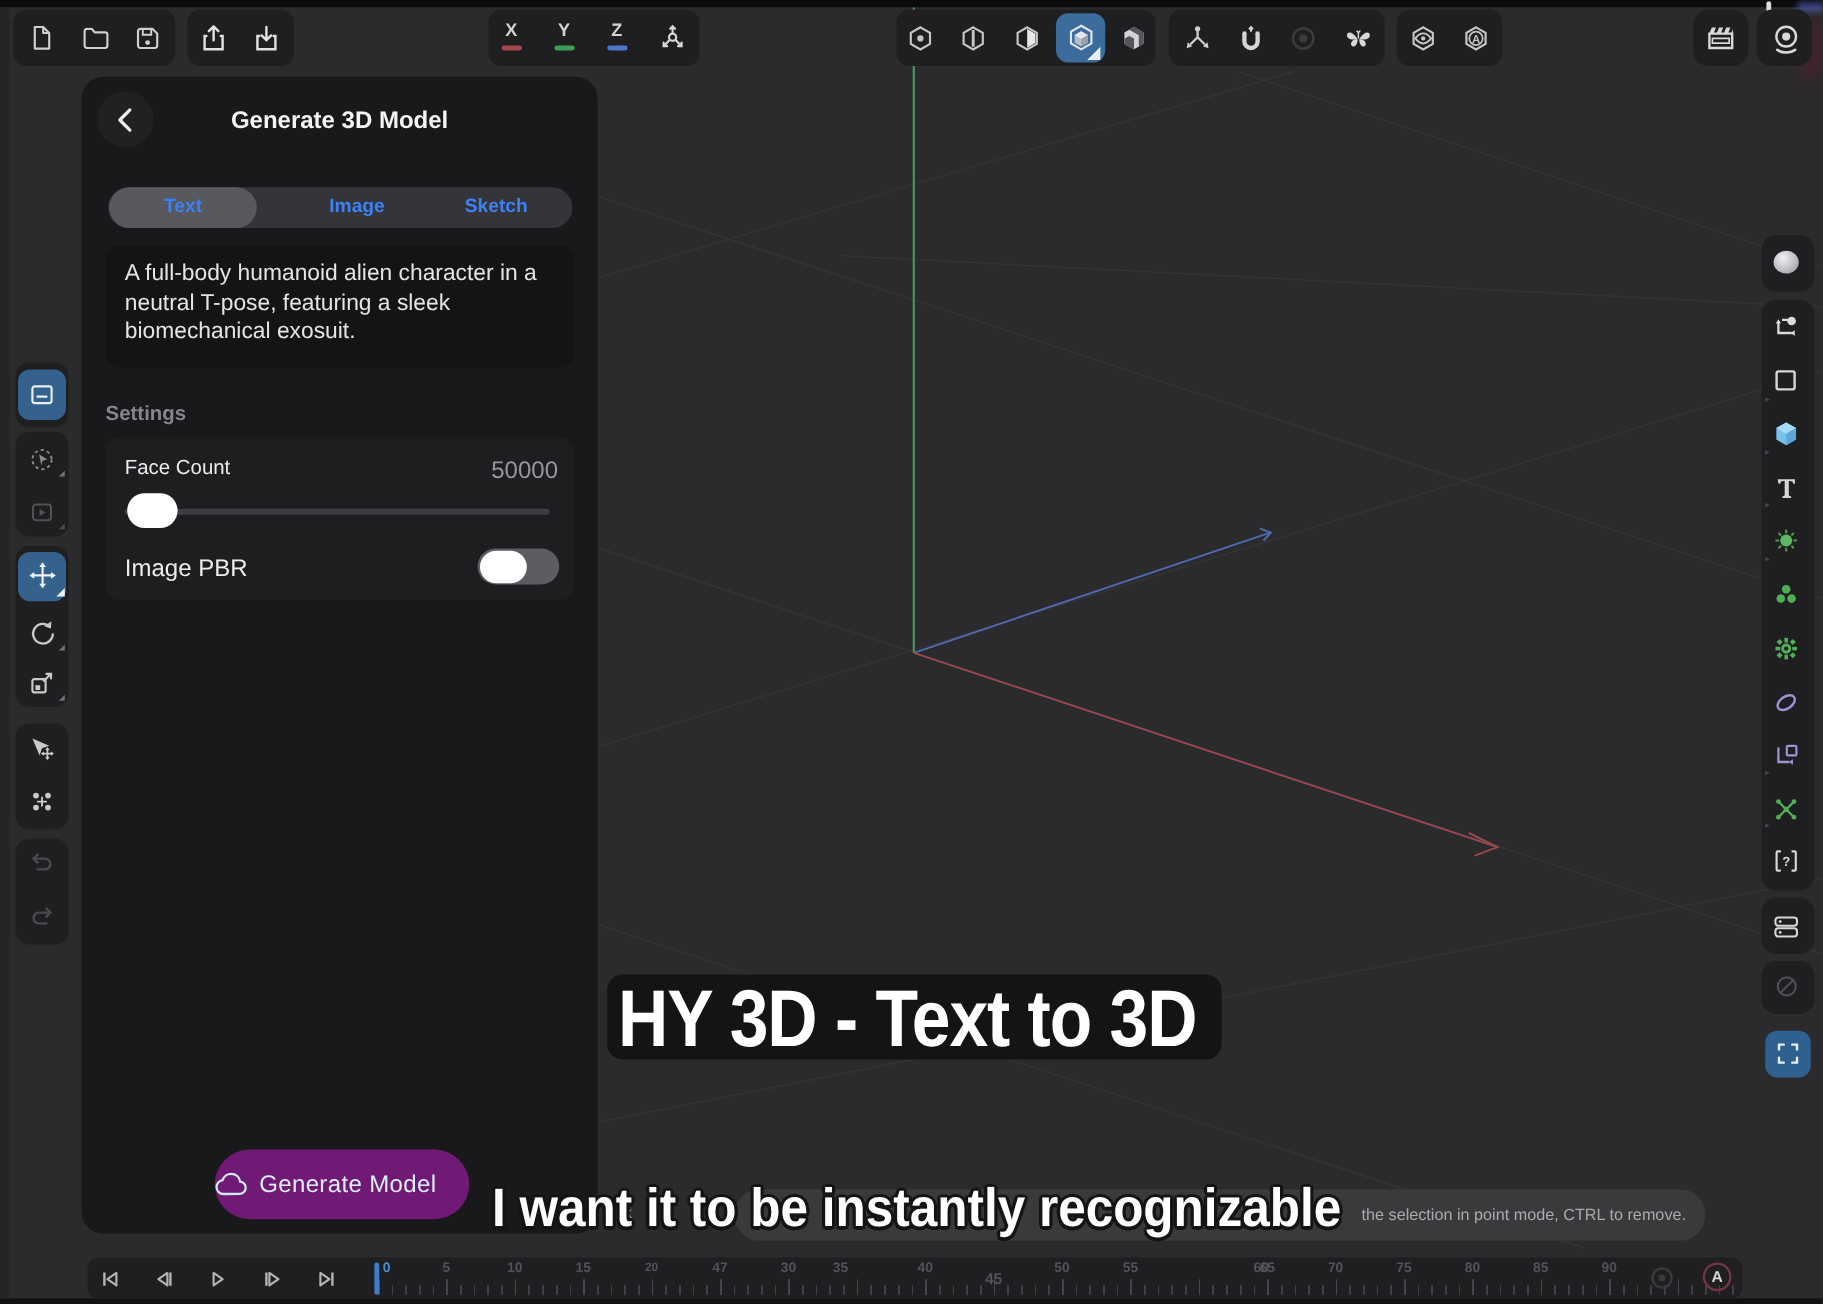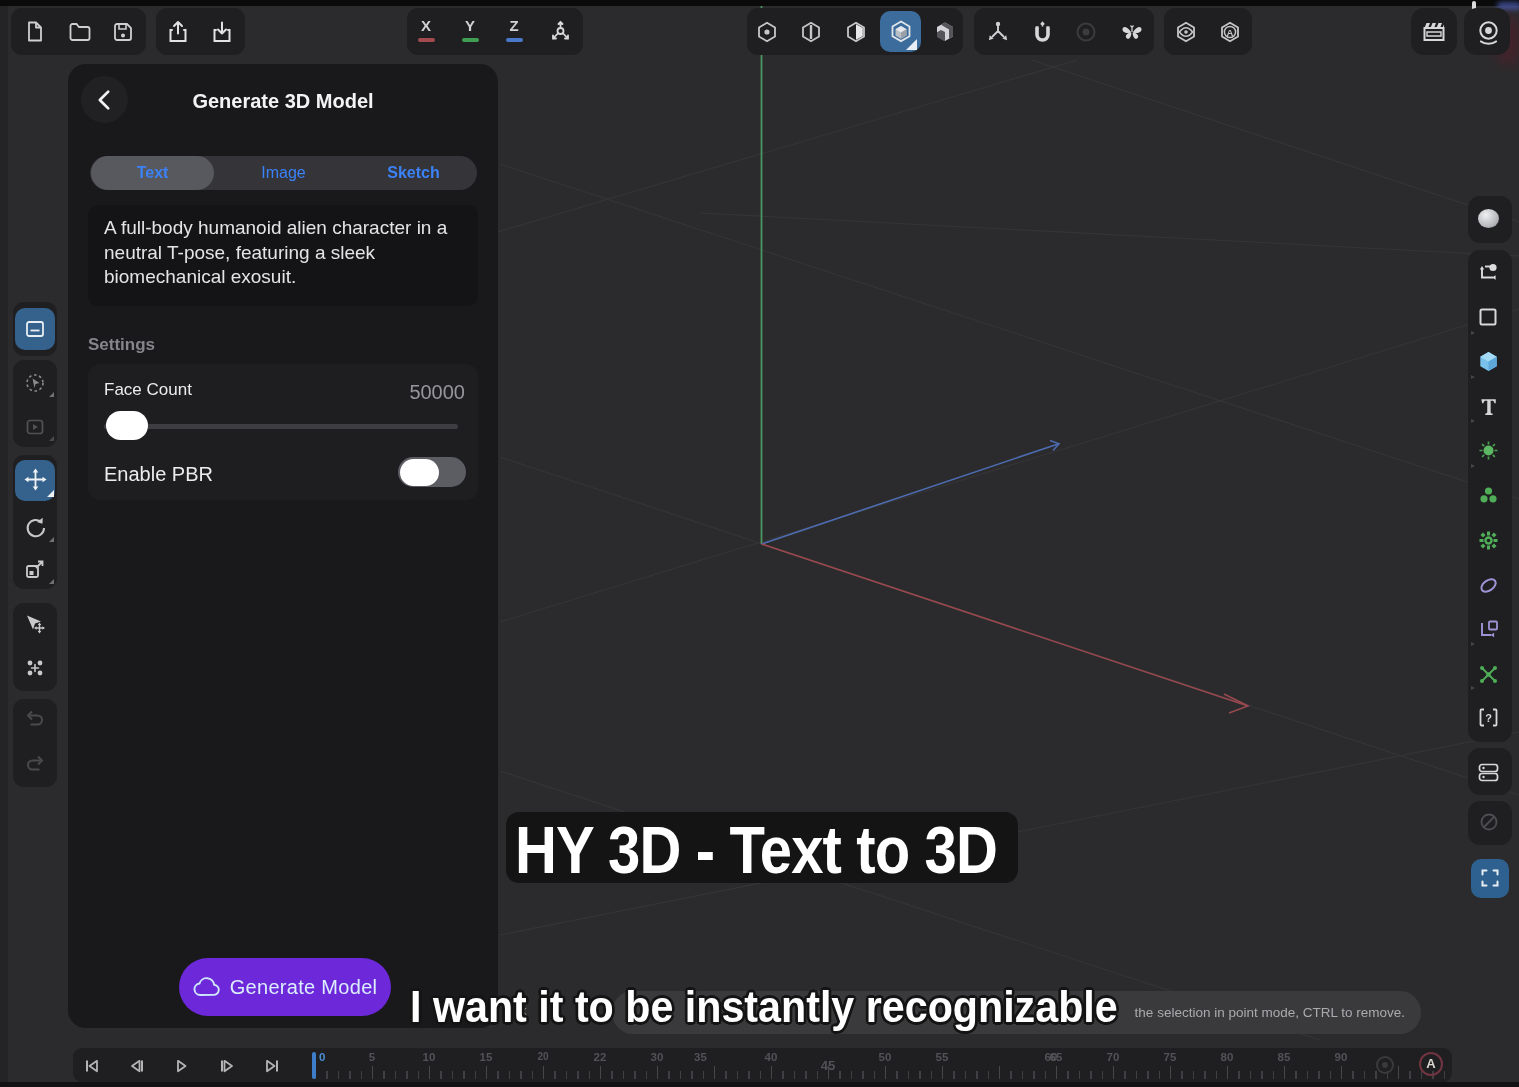--- a/index.html
+++ b/index.html
@@ -371,33 +371,33 @@
 
 <div class="panel"></div>
 <div class="abs" style="left:81px;top:76px;width:47px;height:47px;border-radius:50%;background:#212123;"></div>
 <svg class="abs" style="left:96px;top:89px" width="15" height="22" viewBox="0 0 14 21">
         <path d="M11.5 2.5 L3.5 10.5 l8 8" fill="none" stroke="#f2f2f4" stroke-width="2.6" stroke-linecap="round" stroke-linejoin="round"></path>
       </svg>
 <div class="abs" style="left:68px;top:90px;width:430px;text-align:center;color:#f4f4f6;font-size:20px;font-weight:bold;">Generate 3D Model</div>
 <div class="abs" style="left:90px;top:156px;width:387px;height:34px;background:#343439;border-radius:17px;"></div>
 <div class="abs" style="left:91px;top:156px;width:123px;height:34px;background:#58585f;border-radius:17px;"></div>
 <div class="tabtxt" style="left:91px;width:123px;font-weight:bold;font-size:16px;">Text</div>
-<div class="tabtxt" style="left:222px;width:123px;font-size:16px;font-weight:normal;">Image</div>
+<div class="tabtxt" style="left:236px;width:123px;font-size:16px;font-weight:bold;">Image</div>
 <div class="tabtxt" style="left:352px;width:123px;font-size:16px;font-weight:bold;">Sketch</div>
 <div class="abs" style="left:88px;top:205px;width:390px;height:101px;background:#141416;border-radius:10px;color:#e4e4e6;font-size:19px;line-height:24.5px;padding:11px 16px;">A full-body humanoid alien character in a neutral T-pose, featuring a sleek biomechanical exosuit.</div>
 <div class="abs" style="left:88px;top:335px;font-size:17px;font-weight:bold;color:#85858a;">Settings</div>
 <div class="abs" style="left:88px;top:364px;width:390px;height:136px;background:#1e1e21;border-radius:12px;"></div>
 <div class="abs" style="left:104px;top:380px;font-size:17px;color:#ececee;">Face Count</div>
 <div class="abs" style="left:300px;top:381px;width:165px;text-align:right;font-size:20px;color:#97979b;">50000</div>
 <div class="abs" style="left:104px;top:424px;width:354px;height:4.5px;background:#3e3e42;border-radius:2.5px;"></div>
 <div class="abs" style="left:106px;top:411px;width:42px;height:29px;background:#fff;border-radius:15px;"></div>
-<div class="abs" style="left:104px;top:463px;font-size:20px;color:#ececee;">Enable PBR</div>
+<div class="abs" style="left:104px;top:463px;font-size:20px;color:#ececee;">Image PBR</div>
 <div class="abs" style="left:398px;top:457px;width:68px;height:30px;background:#5c5c63;border-radius:15px;"></div>
 <div class="abs" style="left:399.5px;top:458.5px;width:39px;height:27px;background:#fff;border-radius:14px;"></div>
-<div class="abs" style="left:179px;top:958px;width:212px;height:58px;background:#6d28d9;border-radius:29px;display:flex;align-items:center;justify-content:center;gap:9px;">
+<div class="abs" style="left:179px;top:958px;width:212px;height:58px;background:#701a75;border-radius:29px;display:flex;align-items:center;gap:9px;">
 <svg width="28" height="21" viewBox="0 0 28 21">
           <path d="M7.2 18 a5.8 5.8 0 0 1 -0.7 -11.55 a7.5 7.5 0 0 1 14.6 1.25 a5.1 5.1 0 0 1 -0.9 10.2 z" fill="none" stroke="#cfe9fb" stroke-width="1.9"></path>
         </svg>
 <span style="color:#dceefd;font-size:20px;letter-spacing:.3px;">Generate Model</span>
 </div>
 
 <div class="abs" style="left:612px;top:991px;width:809px;height:43px;background:#3a3a3d;border-radius:21px;"></div>
 <div class="abs" style="left:612px;top:991px;width:793px;height:43px;line-height:43px;text-align:right;font-size:13.5px;color:#ababae;">the selection in point mode, CTRL to remove.</div>
 <div class="abs" style="left:440px;top:1003px;font-size:13.5px;color:#fef9c3;">ove</div>
 <div class="abs" style="left:520px;top:1003px;font-size:13.5px;color:#8f8f92;">k</div>
@@ -429,21 +429,21 @@
         <path d="M3 2.8 L10.5 8 L3 13.2 z" fill="none" stroke="#b4b4b7" stroke-width="1.8" stroke-linejoin="round"></path>
       </svg>
 <div class="abs" style="left:315px;top:1071px;width:1135px;height:8px;background:repeating-linear-gradient(90deg,#404044 0 1.4px,transparent 1.4px 11.4px);"></div>
 <div class="abs" style="left:315px;top:1066px;width:1135px;height:13px;background:repeating-linear-gradient(90deg,#47474b 0 1.4px,transparent 1.4px 57px);"></div>
 <div class="abs" style="left:312px;top:1052px;width:4px;height:27px;background:#3e7dca;border-radius:2px;"></div>
 <div class="abs" style="left:319px;top:1051px;font-size:11.5px;font-weight:bold;color:#4a8ed6;">0</div>
 <div class="abs" style="left:352px;top:1051px;width:40px;text-align:center;font-size:11.5px;font-weight:bold;color:#525257;">5</div>
 <div class="abs" style="left:409px;top:1051px;width:40px;text-align:center;font-size:11.5px;font-weight:bold;color:#525257;">10</div>
 <div class="abs" style="left:466px;top:1051px;width:40px;text-align:center;font-size:11.5px;font-weight:bold;color:#525257;">15</div>
 <div class="abs" style="left:523px;top:1051px;width:40px;text-align:center;font-size:10px;font-weight:bold;color:#525257;">20</div>
-<div class="abs" style="left:580px;top:1051px;width:40px;text-align:center;font-size:11.5px;font-weight:bold;color:#525257;">22</div>
+<div class="abs" style="left:580px;top:1051px;width:40px;text-align:center;font-size:11.5px;font-weight:bold;color:#525257;">47</div>
 <div class="abs" style="left:637px;top:1051px;width:40px;text-align:center;font-size:11.5px;font-weight:bold;color:#525257;">30</div>
 <div class="abs" style="left:694px;top:1051px;width:40px;text-align:left;font-size:11.5px;font-weight:bold;color:#525257;">35</div>
 <div class="abs" style="left:751px;top:1051px;width:40px;text-align:center;font-size:11.5px;font-weight:bold;color:#525257;">40</div>
 <div class="abs" style="left:808px;top:1058px;width:40px;text-align:center;font-size:13px;font-weight:bold;color:#525257;">45</div>
 <div class="abs" style="left:865px;top:1051px;width:40px;text-align:center;font-size:11.5px;font-weight:bold;color:#525257;">50</div>
 <div class="abs" style="left:922px;top:1051px;width:40px;text-align:center;font-size:11.5px;font-weight:bold;color:#525257;">55</div>
 <div class="abs" style="left:1031px;top:1051px;width:40px;text-align:center;font-size:11.5px;font-weight:bold;color:#525257;">60</div>
 <div class="abs" style="left:1036px;top:1051px;width:40px;text-align:center;font-size:11.5px;font-weight:bold;color:#525257;">65</div>
 <div class="abs" style="left:1093px;top:1051px;width:40px;text-align:center;font-size:11.5px;font-weight:bold;color:#525257;">70</div>
 <div class="abs" style="left:1150px;top:1051px;width:40px;text-align:center;font-size:11.5px;font-weight:bold;color:#525257;">75</div>

